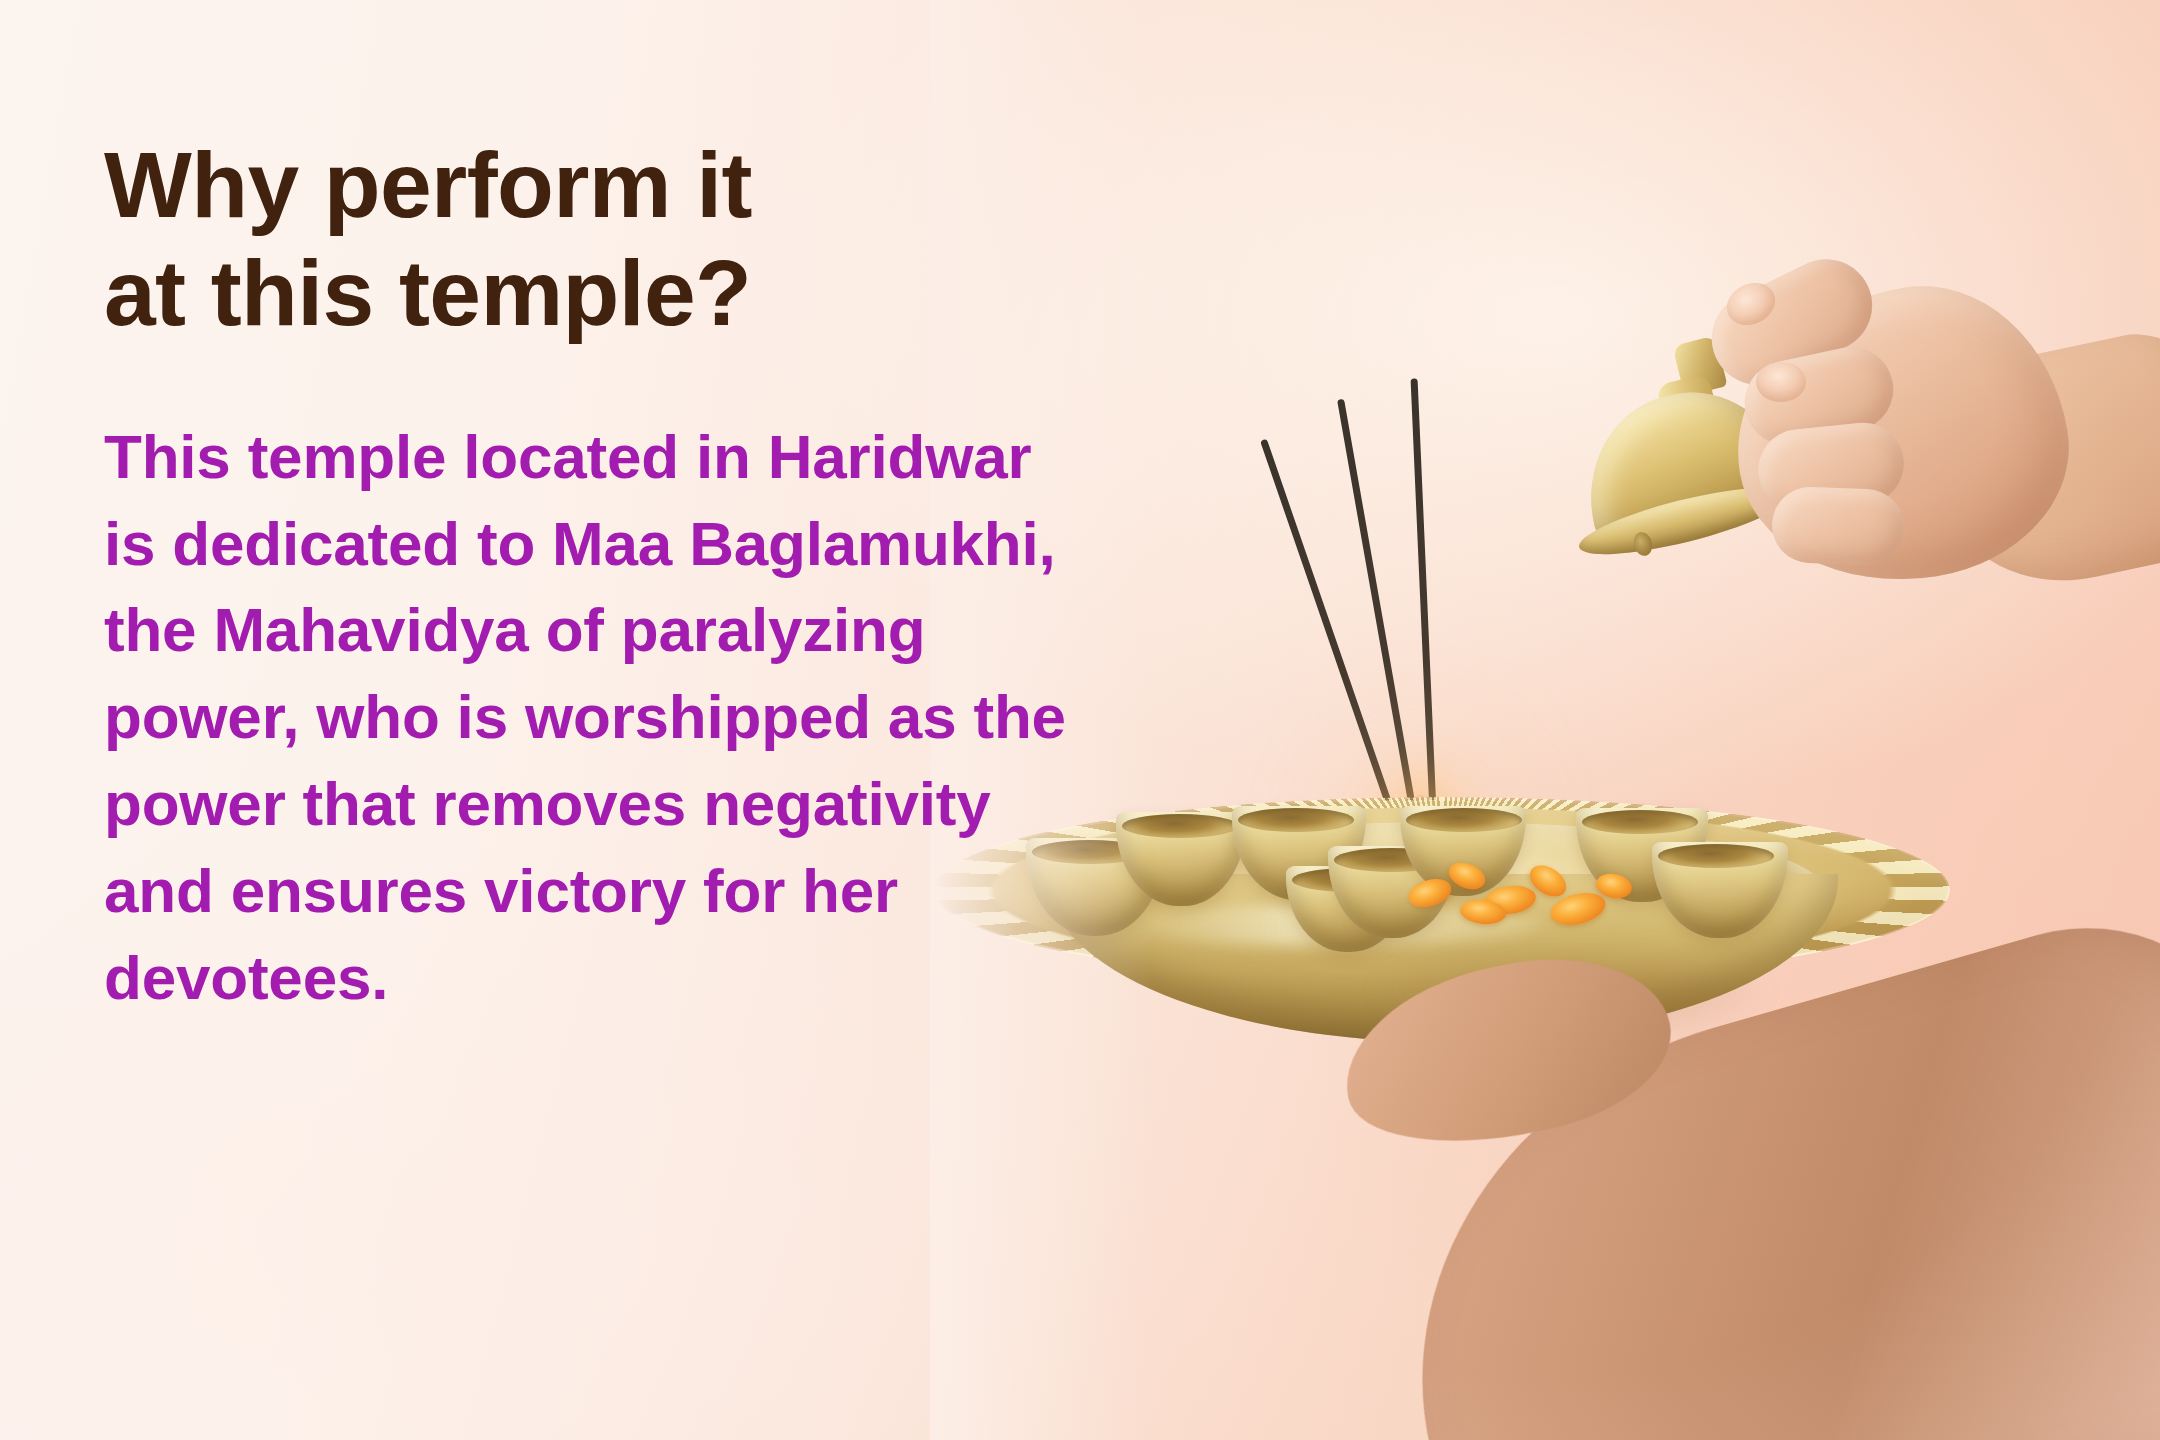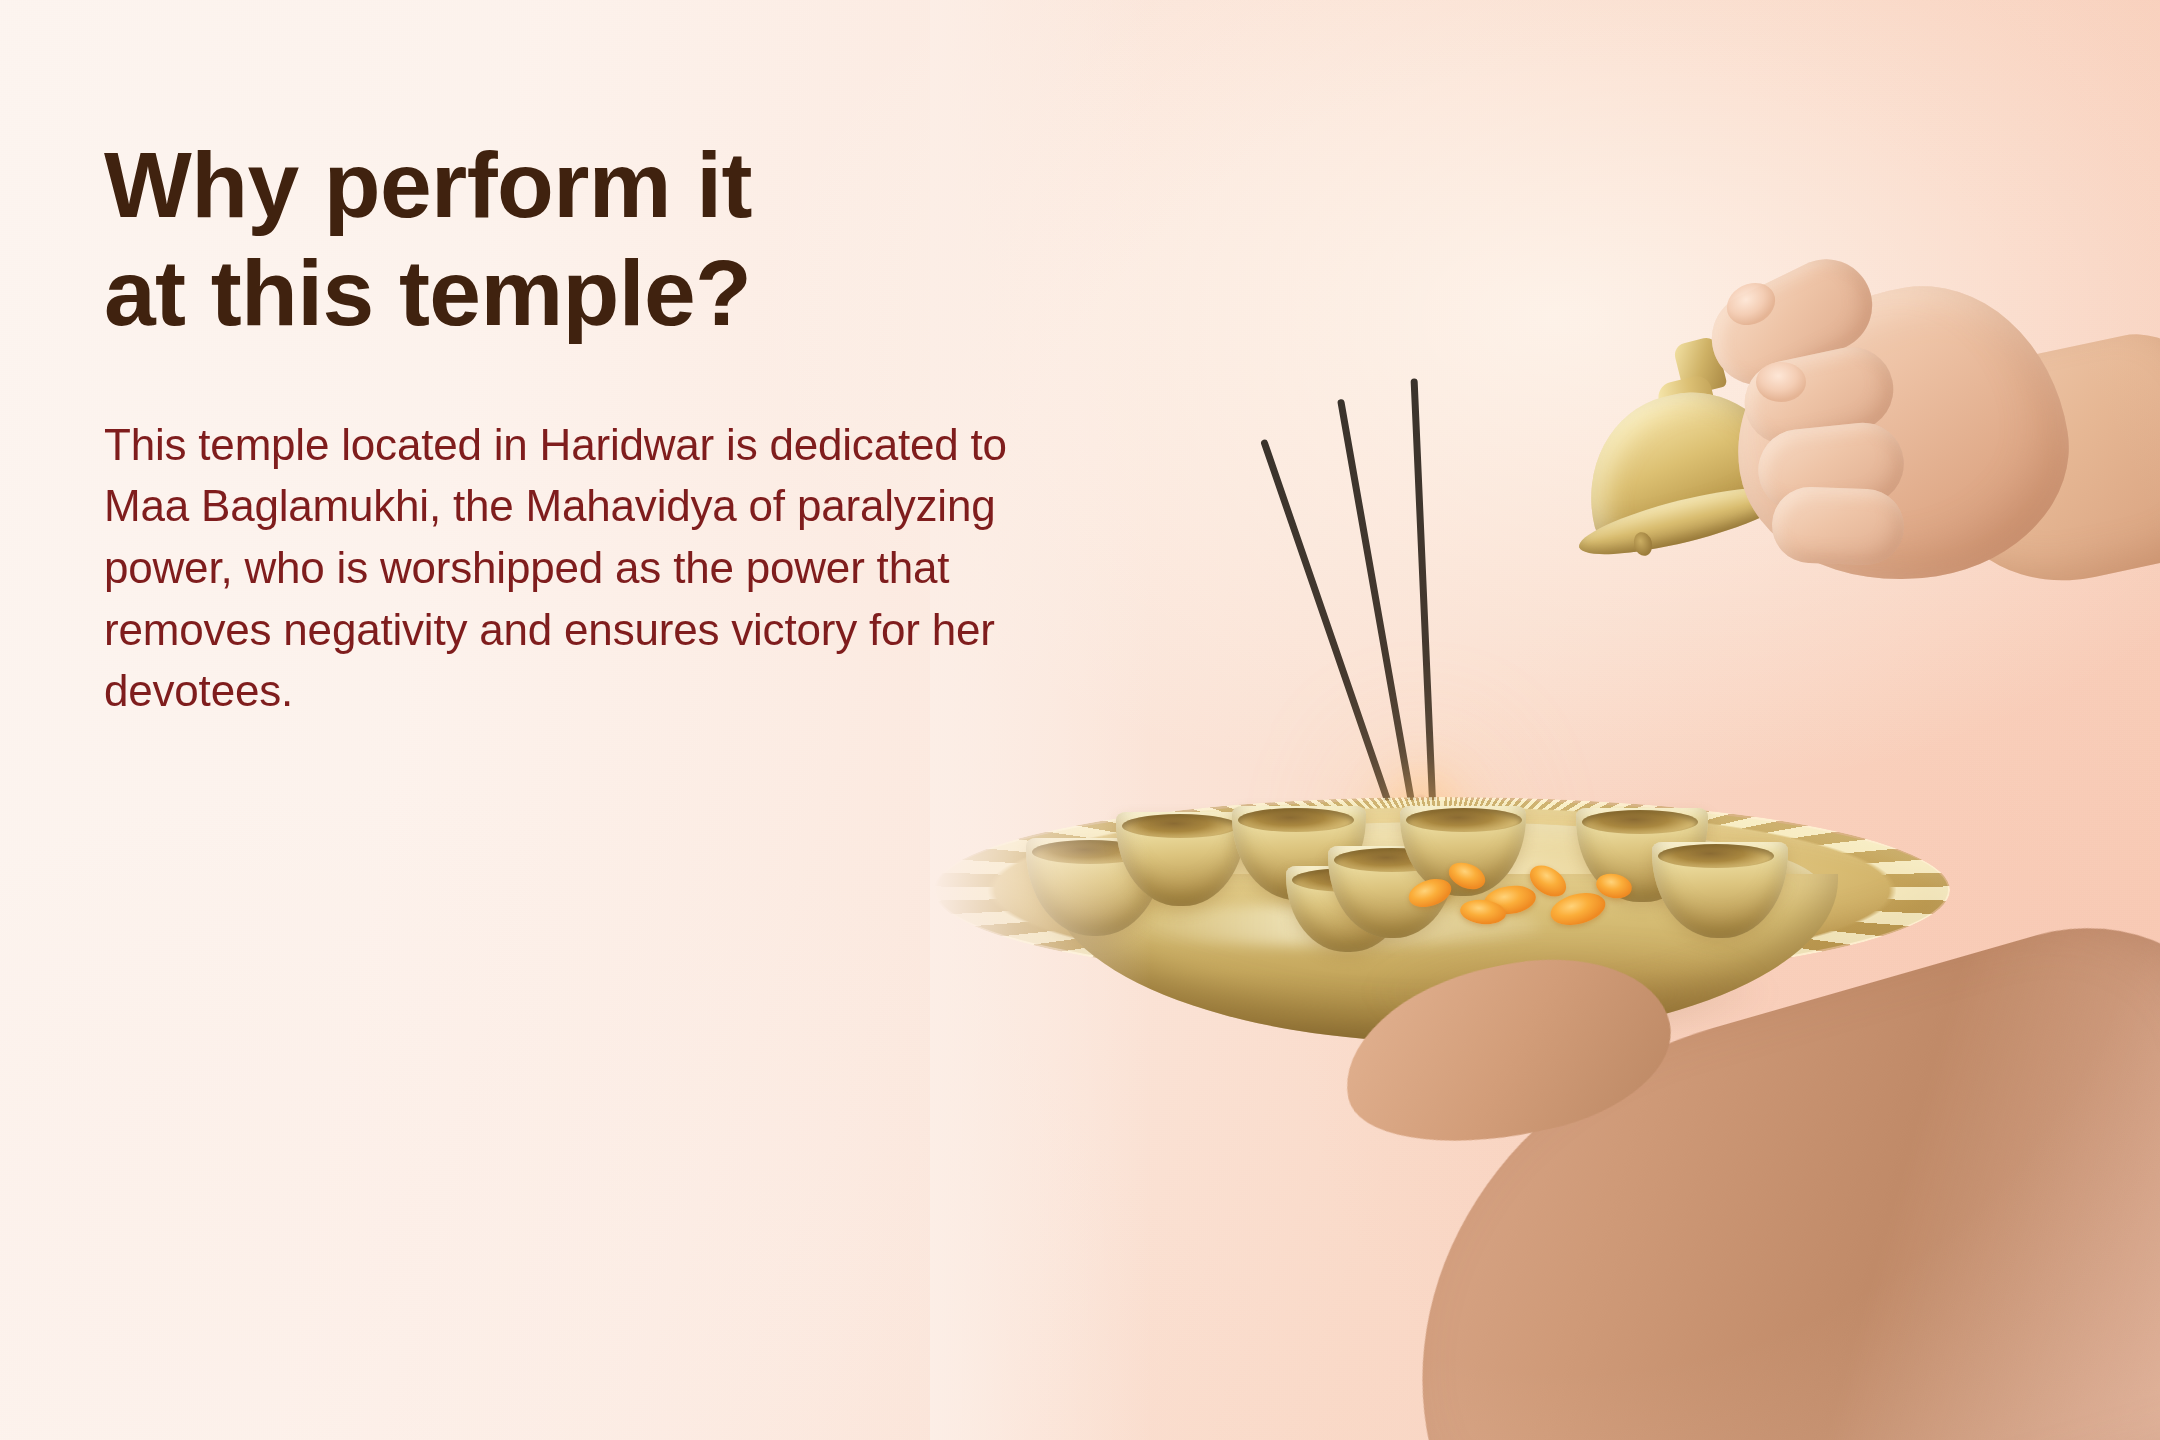--- a/index.html
+++ b/index.html
@@ -65,24 +65,24 @@
     color: #40220f;
     font-size: 93px;
     line-height: 1.16;
     font-weight: 700;
     letter-spacing: -0.6px;
     white-space: pre-line;
   }
   .body-copy {
     margin: 0;
     padding-top: 66px;
-    color: #7f1d1d;
-    font-size: 44px;
+    color: #a21caf;
+    font-size: 62px;
     line-height: 1.40;
-    font-weight: 400;
+    font-weight: 700;
     letter-spacing: -0.2px;
     white-space: pre-line;
     max-width: 1000px;
   }
 
   
   .photo {
     position: absolute;
     right: 0;
     top: 0;

